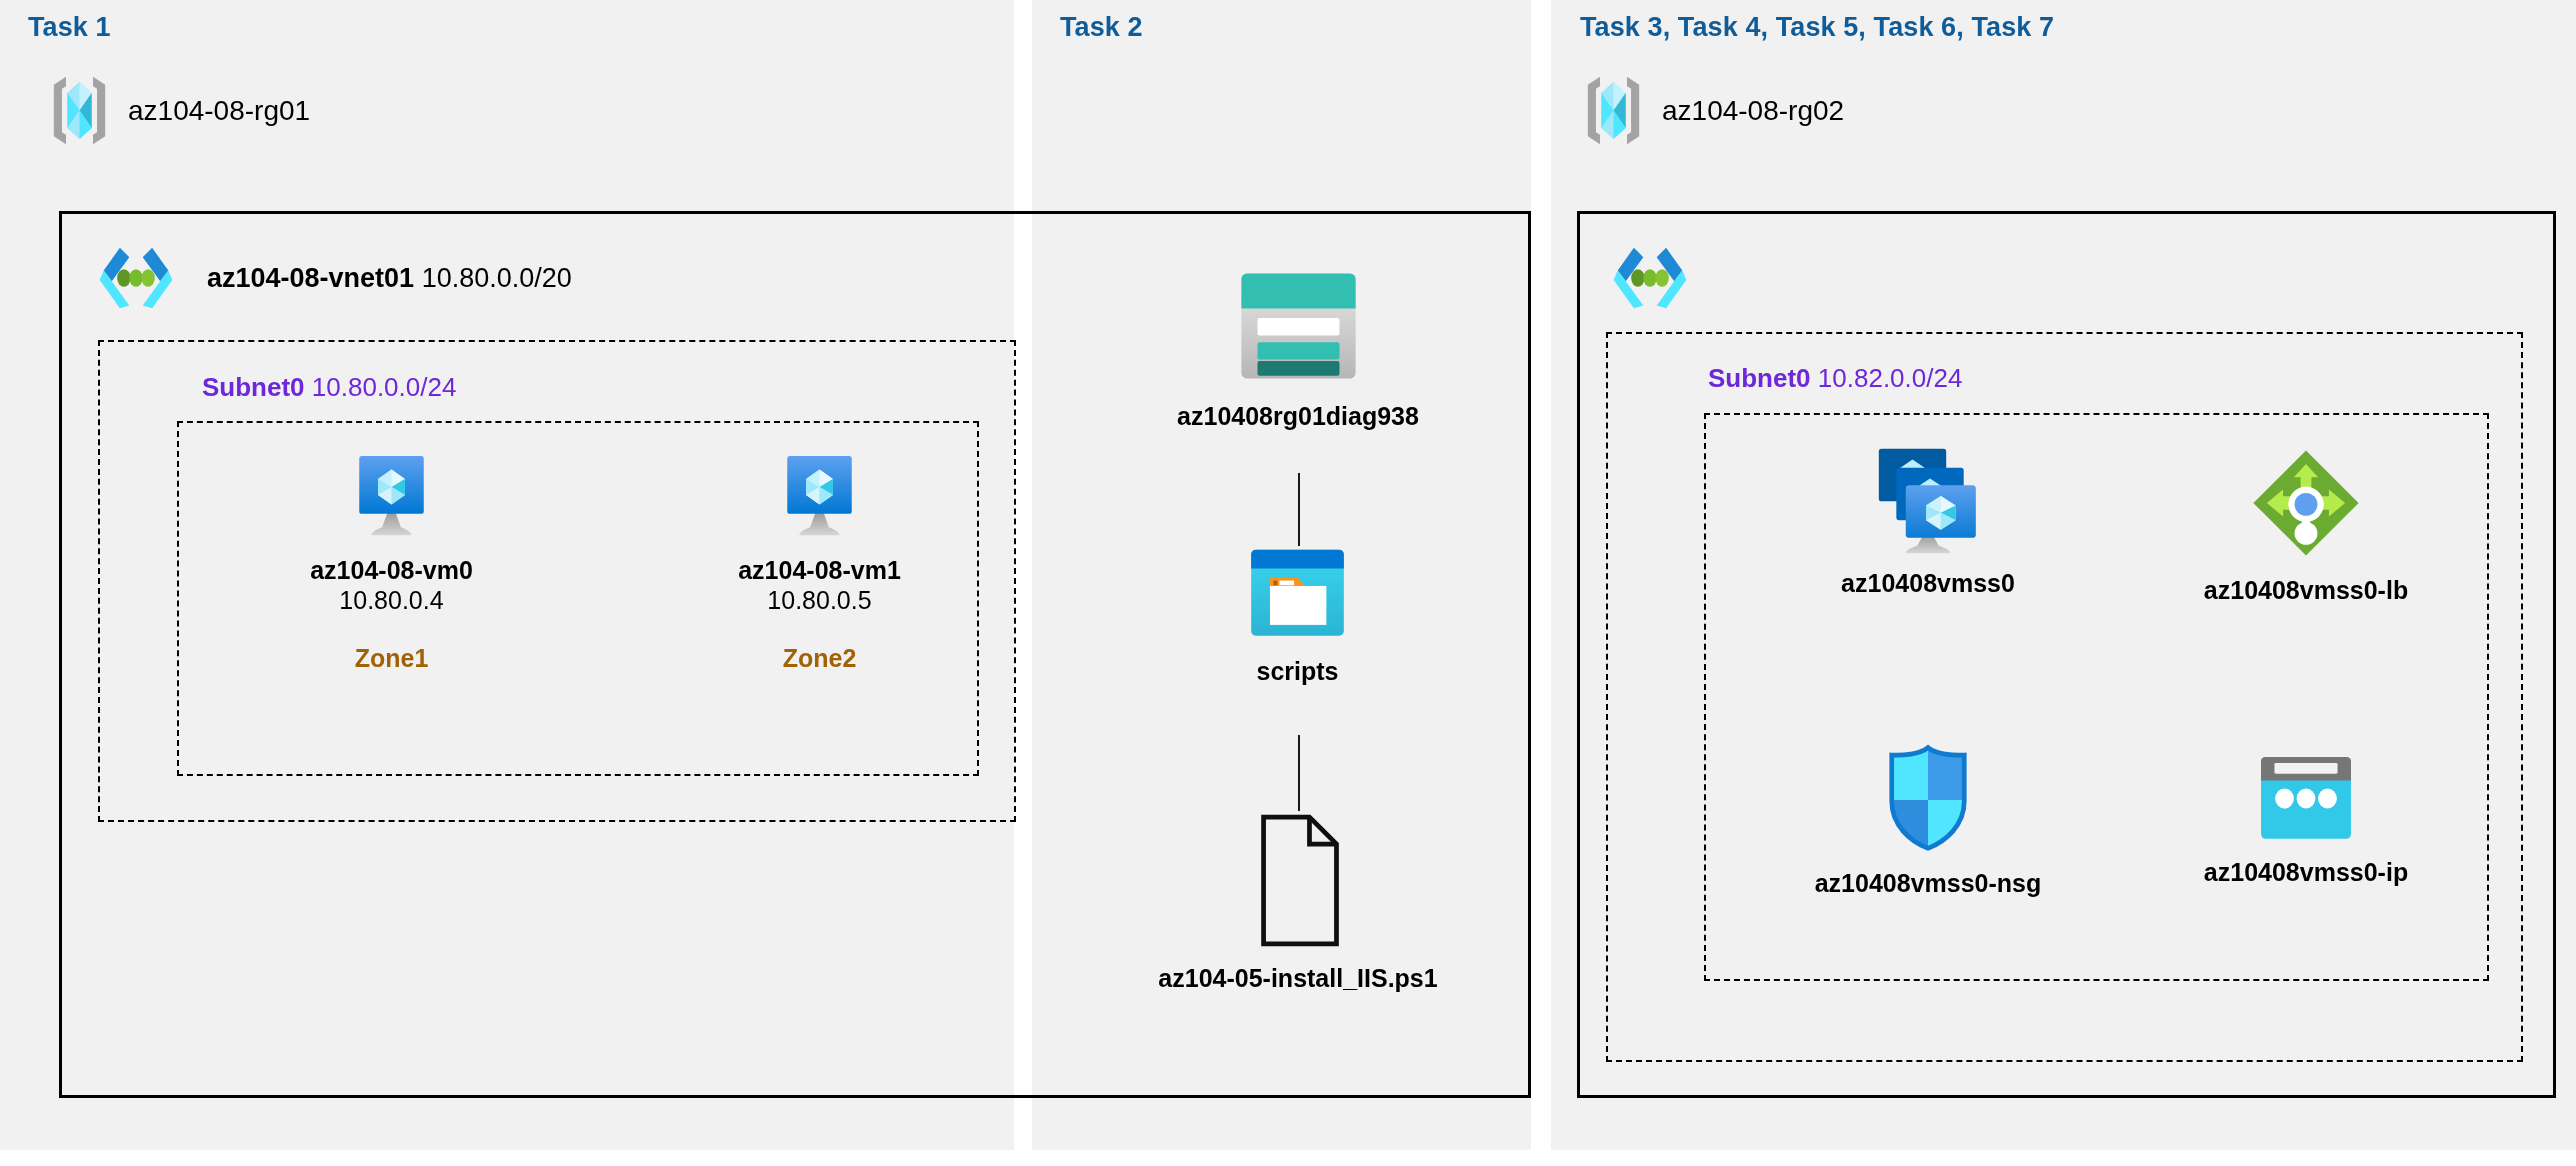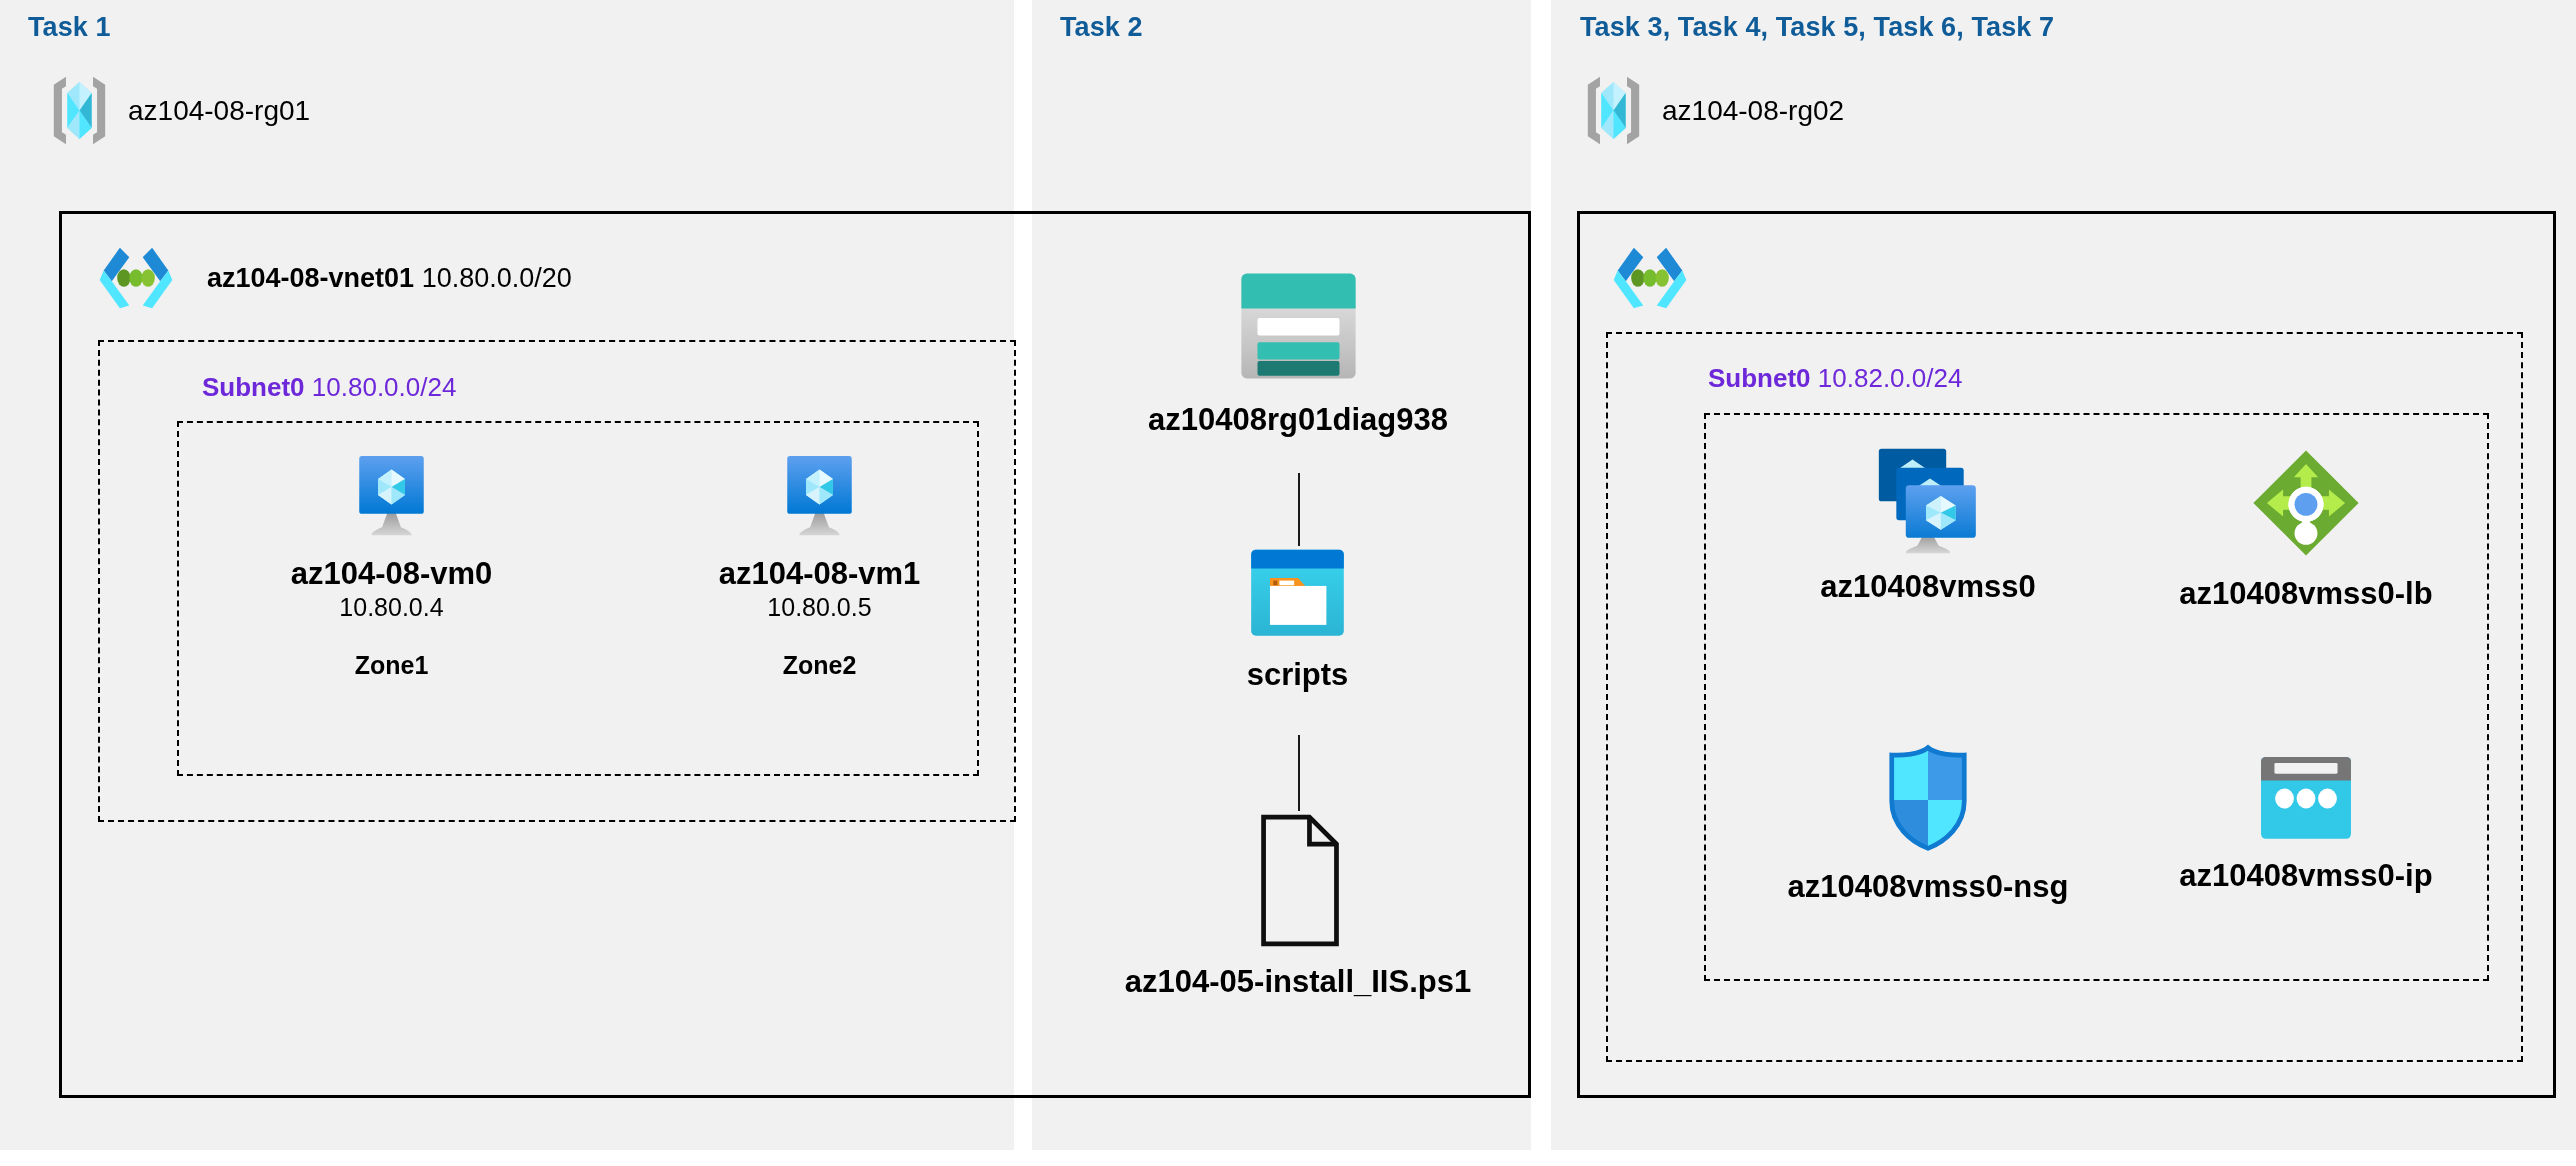--- a/index.html
+++ b/index.html
@@ -14,23 +14,23 @@
   .vnet-box{position:absolute;border:3.4px solid #000;background:transparent;box-sizing:border-box;}
   .vnet-head{position:absolute;display:flex;align-items:center;gap:29px;white-space:nowrap;text-align:right;}
   .vnet-title{font-size:27px;color:#000;white-space:nowrap;}
   .vnet-title b{font-weight:bold;}
 
   .dashed{position:absolute;border:2.7px dashed #000;box-sizing:border-box;background:transparent;}
   .subnet-title{position:absolute;font-size:26px;color:#6d28d9;white-space:nowrap;}
   .subnet-title b{font-weight:bold;}
 
   .node{position:absolute;display:flex;flex-direction:column;align-items:center;}
-  .node-label{font-weight:bold;font-size:31px;color:#000;white-space:nowrap;text-align:center;line-height:1.18;}
+  .node-label{font-weight:bold;font-size:25px;color:#000;white-space:nowrap;text-align:center;line-height:1.18;}
   .node-sub{font-weight:normal;font-size:25px;color:#000;white-space:nowrap;text-align:center;line-height:1.25;}
-  .node-zone{font-weight:bold;font-size:25px;color:#000000;white-space:nowrap;text-align:center;margin-top:28px;}
+  .node-zone{font-weight:bold;font-size:25px;color:#a16207;white-space:nowrap;text-align:center;margin-top:28px;}
 
   .connector{position:absolute;width:2px;background:#1a1a1a;}
 
   svg{display:block;}
 </style>
 </head>
 <body>
 
 <div class="panel" style="left:0px;top:0px;width:1014px;height:1150px;"></div>
 

